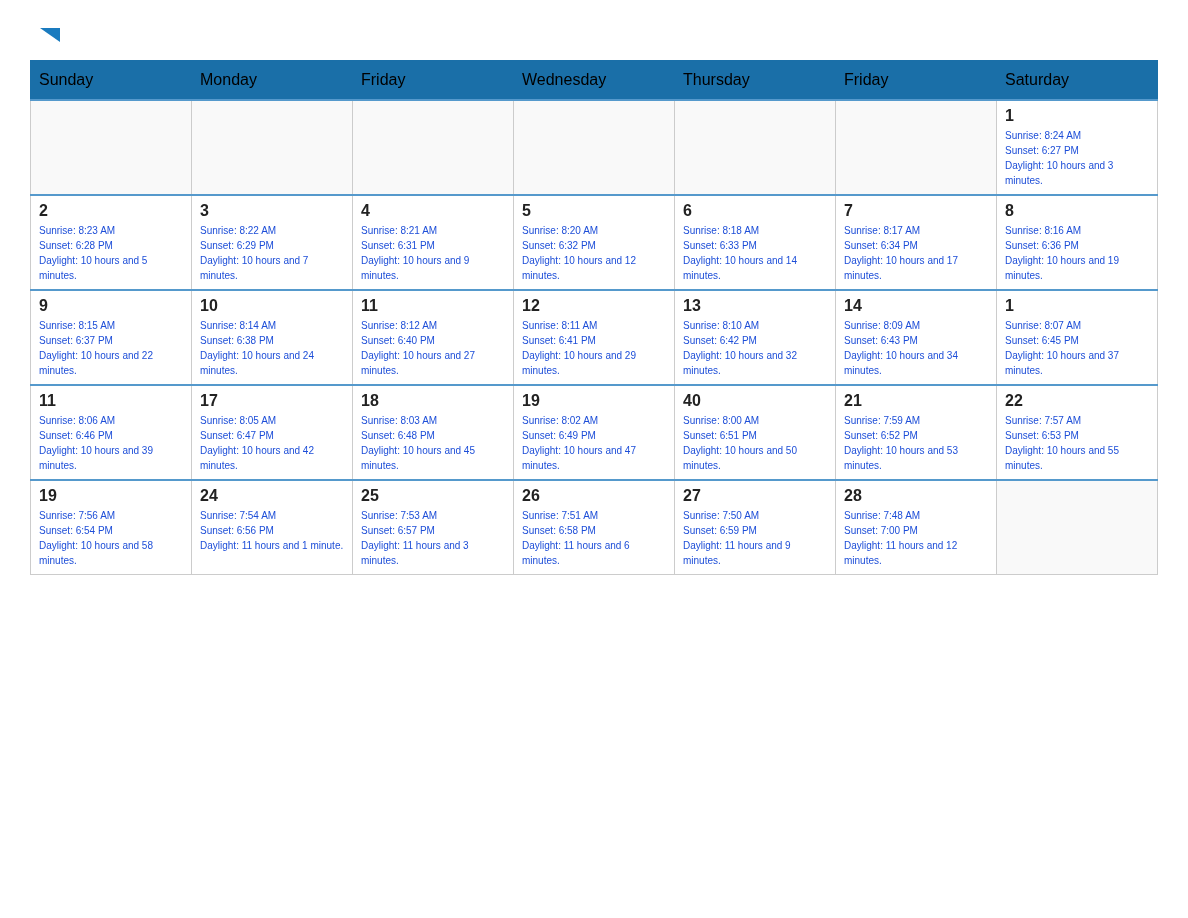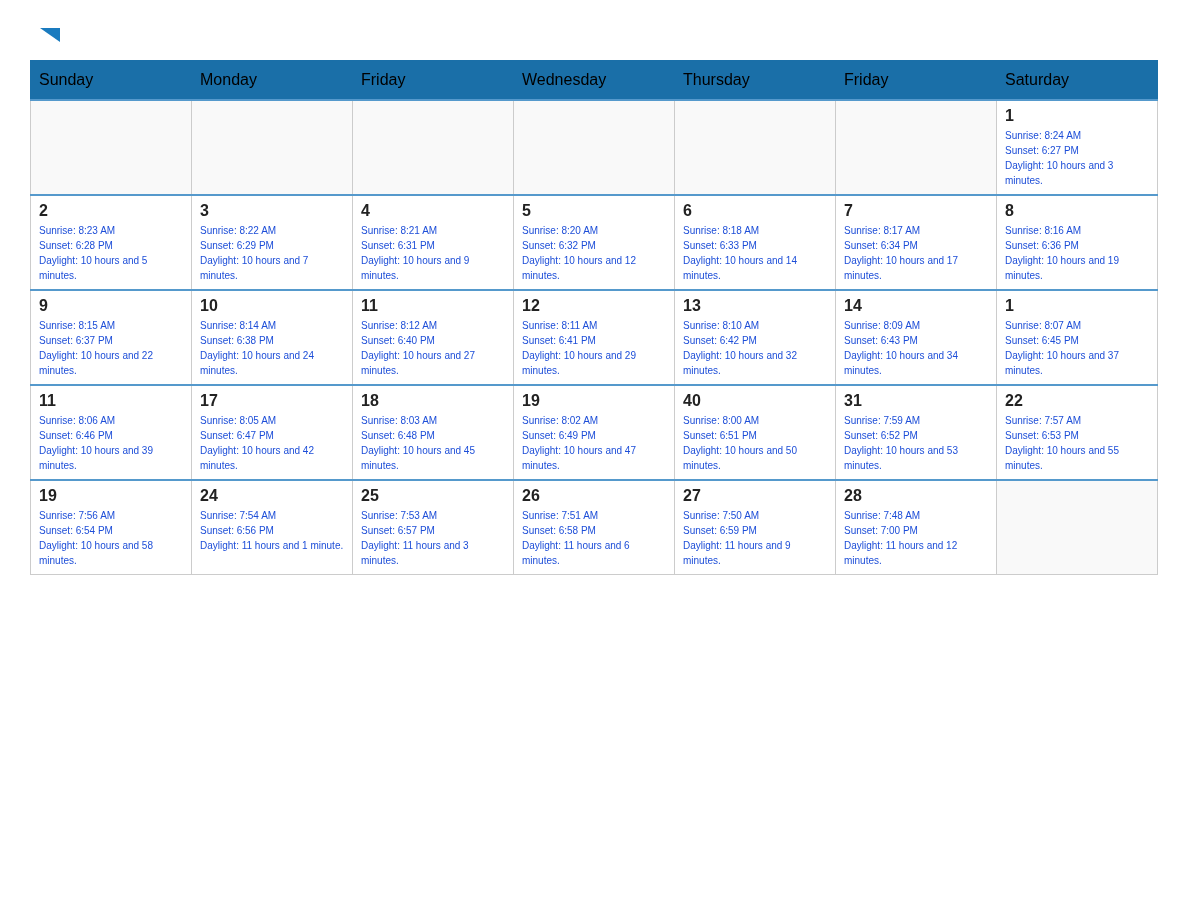--- a/index.html
+++ b/index.html
@@ -236,21 +236,21 @@
         </td>
         <td>
           <span class="day-number">19</span>
           <div class="day-info">Sunrise: 8:02 AM<br>Sunset: 6:49 PM<br>Daylight: 10 hours and 47 minutes.</div>
         </td>
         <td>
           <span class="day-number">40</span>
           <div class="day-info">Sunrise: 8:00 AM<br>Sunset: 6:51 PM<br>Daylight: 10 hours and 50 minutes.</div>
         </td>
         <td>
-          <span class="day-number">31</span>
+          <span class="day-number">21</span>
           <div class="day-info">Sunrise: 7:59 AM<br>Sunset: 6:52 PM<br>Daylight: 10 hours and 53 minutes.</div>
         </td>
         <td>
           <span class="day-number">22</span>
           <div class="day-info">Sunrise: 7:57 AM<br>Sunset: 6:53 PM<br>Daylight: 10 hours and 55 minutes.</div>
         </td>
       </tr>
       <tr>
         <td>
           <span class="day-number">19</span>

